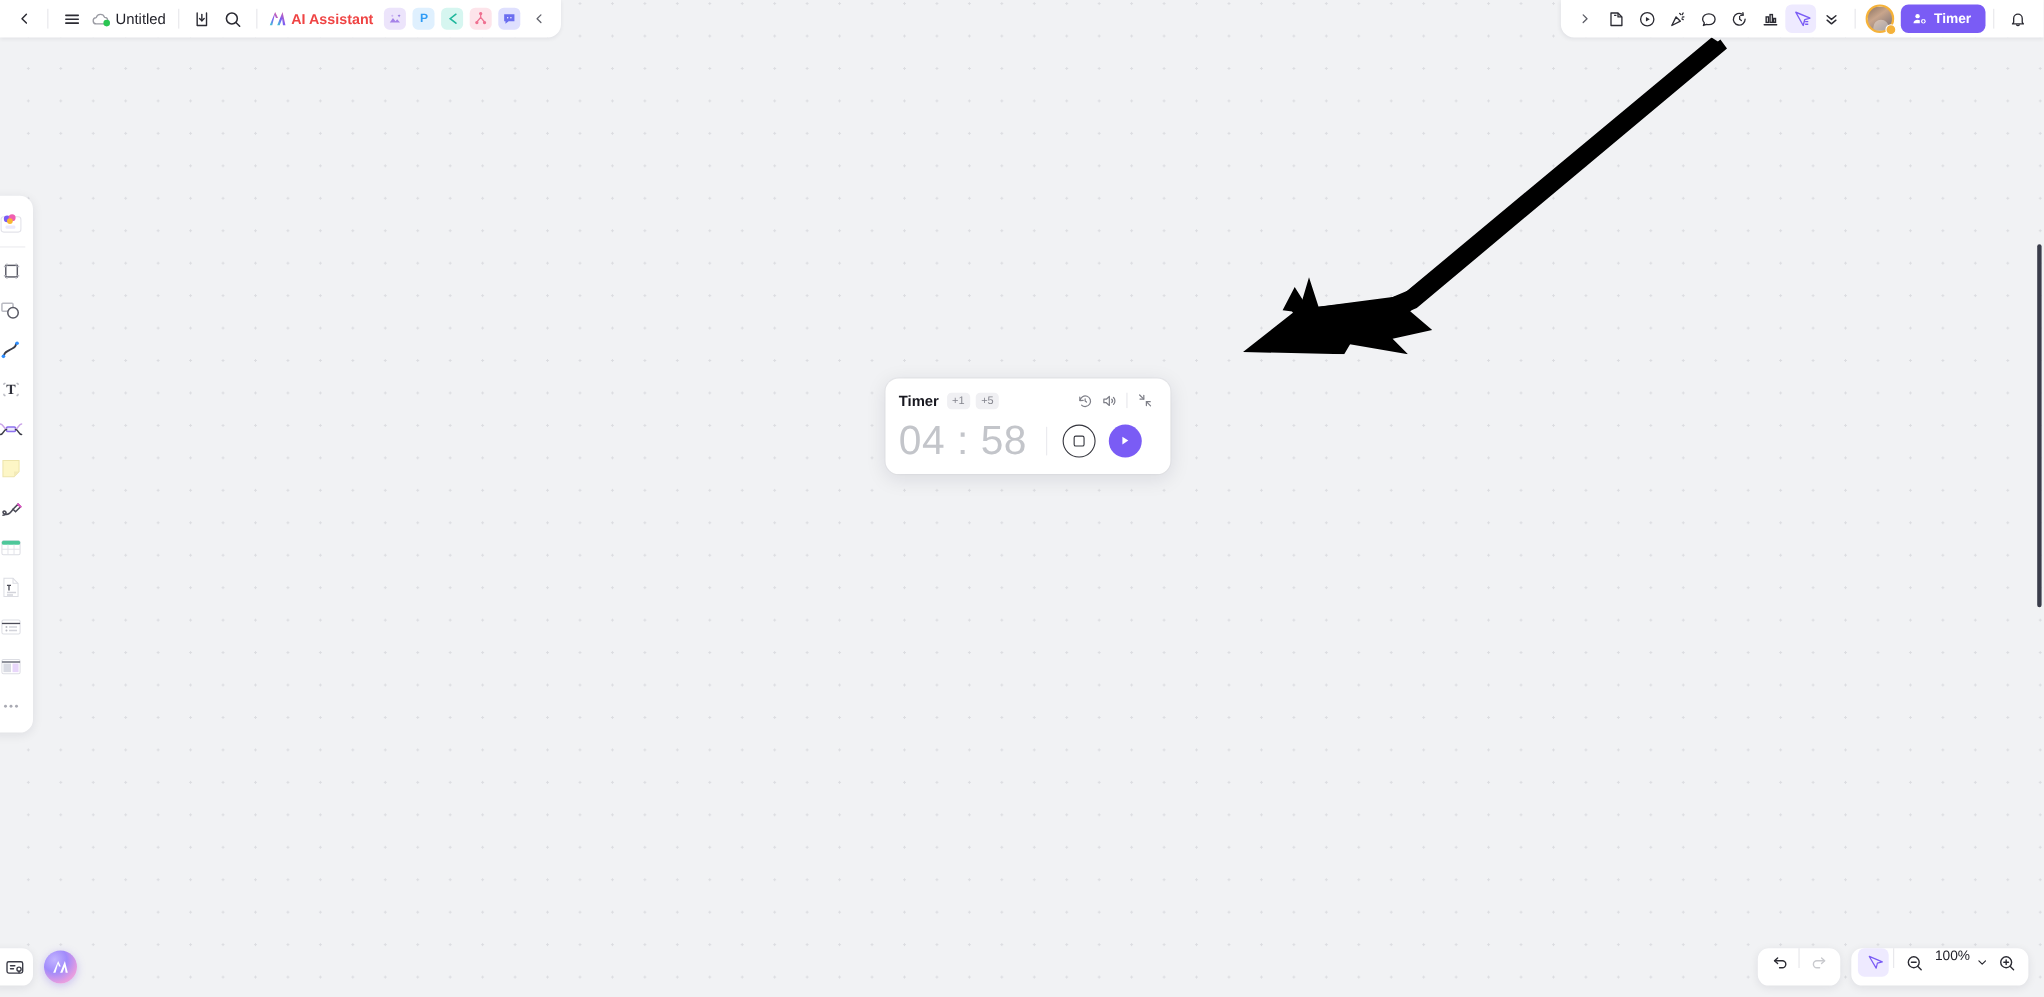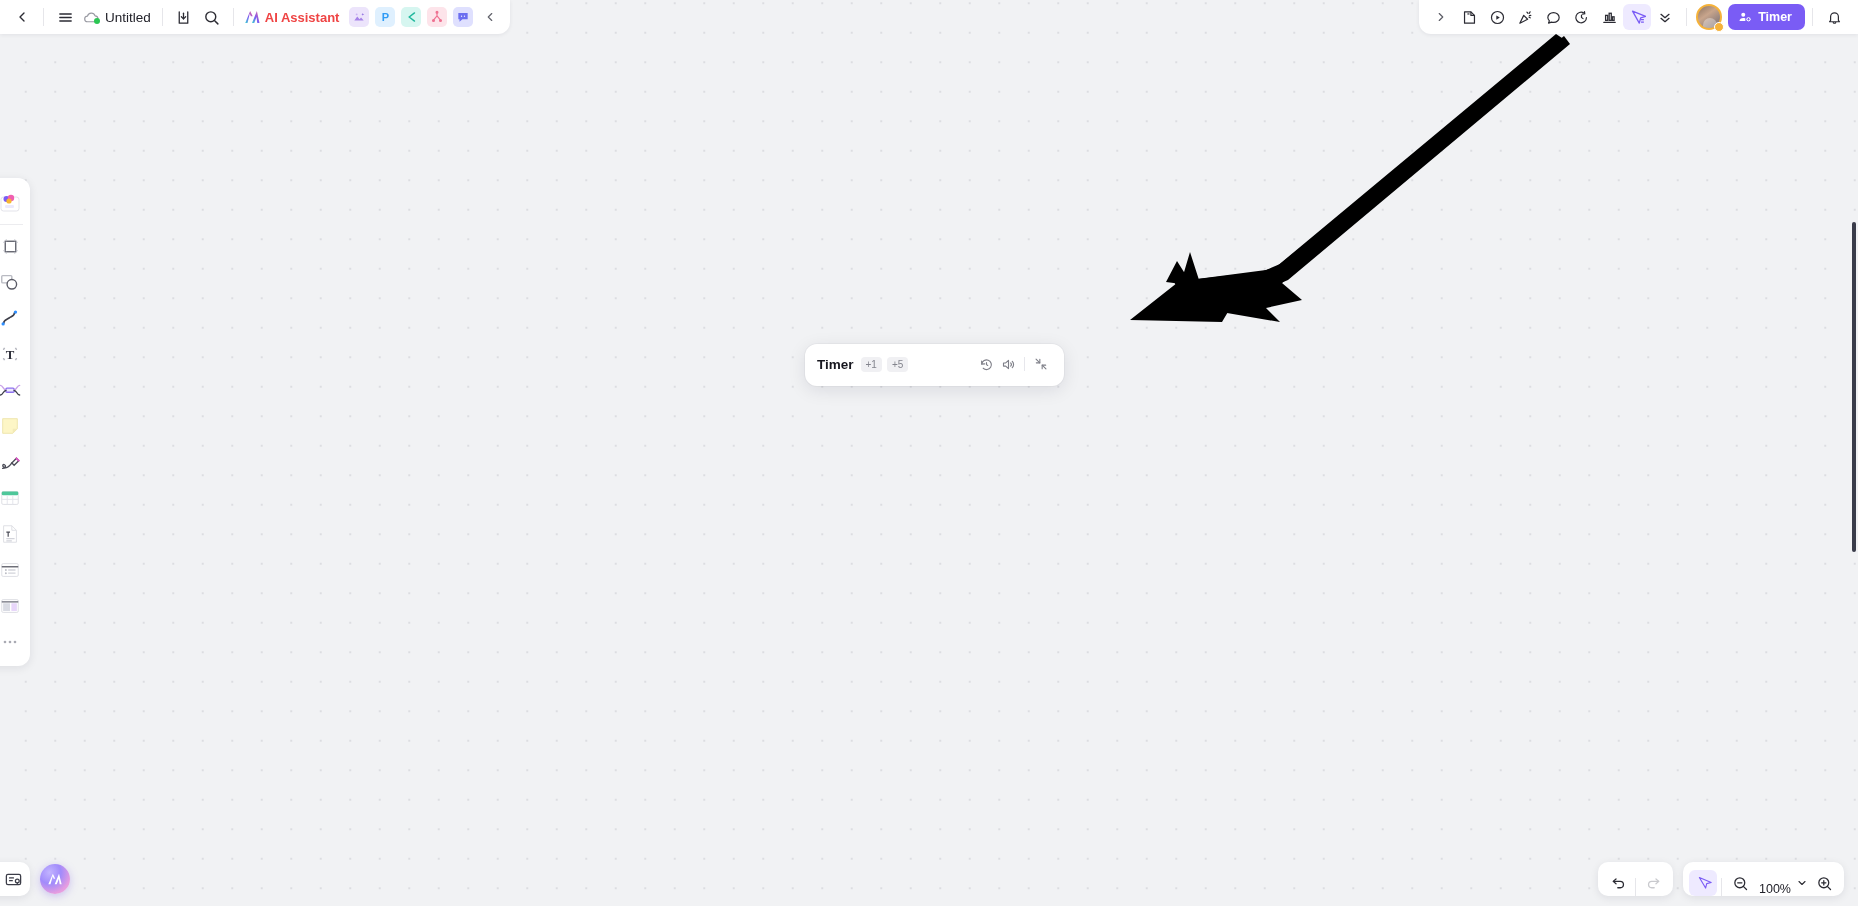--- a/index.html
+++ b/index.html
@@ -209,21 +209,21 @@
     cursor: pointer; box-shadow: 0 2px 8px rgba(130,100,230,.35);
   }
 
   .bottom-right {
     position: absolute; right: 14px; bottom: 10px;
     display: flex; align-items: center; gap: 10px;
   }
   .br-group {
     height: 34px; background: #fff; border-radius: 10px;
     box-shadow: 0 2px 9px rgba(20,20,40,.09);
-    display: flex; align-items: flex-end; padding: 0 6px;
+    display: flex; align-items: flex-start; padding: 0 6px;
   }
   .bbtn {
     width: 28px; height: 26px; border-radius: 6px;
     display: flex; align-items: center; justify-content: center;
     color: #2b2b33; cursor: pointer;
   }
   .bbtn.disabled { color: #c9cace; cursor: default; }
   .bbtn.active { background: #eeeaff; color: #7a5cf5; }
   .zoom-val {
     font-size: 12.5px; color: #22222a; padding: 0 3px 0 5px;
@@ -551,20 +551,32 @@
       <span class="hbtn">
         <svg width="14" height="14" viewBox="0 0 24 24" fill="none" stroke="currentColor" stroke-width="1.9" stroke-linecap="round" stroke-linejoin="round">
           <polyline points="10 4 10 10 4 10"></polyline>
             <line x1="10" y1="10" x2="3.5" y2="3.5"></line>
           <polyline points="14 20 14 14 20 14"></polyline>
             <line x1="14" y1="14" x2="20.5" y2="20.5"></line>
         </svg>
       </span>
     </div>
 
+    <div class="timer-body">
+      <span class="timer-digits">04 : 58</span>
+      <span class="bdiv"></span>
+      <button class="stop-btn">
+          <i></i>
+        </button>
+      <button class="play-btn">
+        <svg width="13" height="13" viewBox="0 0 24 24" fill="#fff">
+            <path d="M8 5.5l10 6.5-10 6.5z"></path>
+          </svg>
+      </button>
+    </div>
   </div>
 
   <div class="bottom-left">
     <div class="bl-card">
       <svg width="19" height="19" viewBox="0 0 24 24" fill="none" stroke="#3c3d48" stroke-width="1.6" stroke-linecap="round">
         <rect x="3" y="5.5" width="18" height="13" rx="2"></rect>
         <path d="M7 10h5M7 13.5h3.5"></path>
         <circle cx="16.8" cy="14" r="2.4"></circle>
           <path d="M16.8 16.4v1.8"></path>
       </svg>

